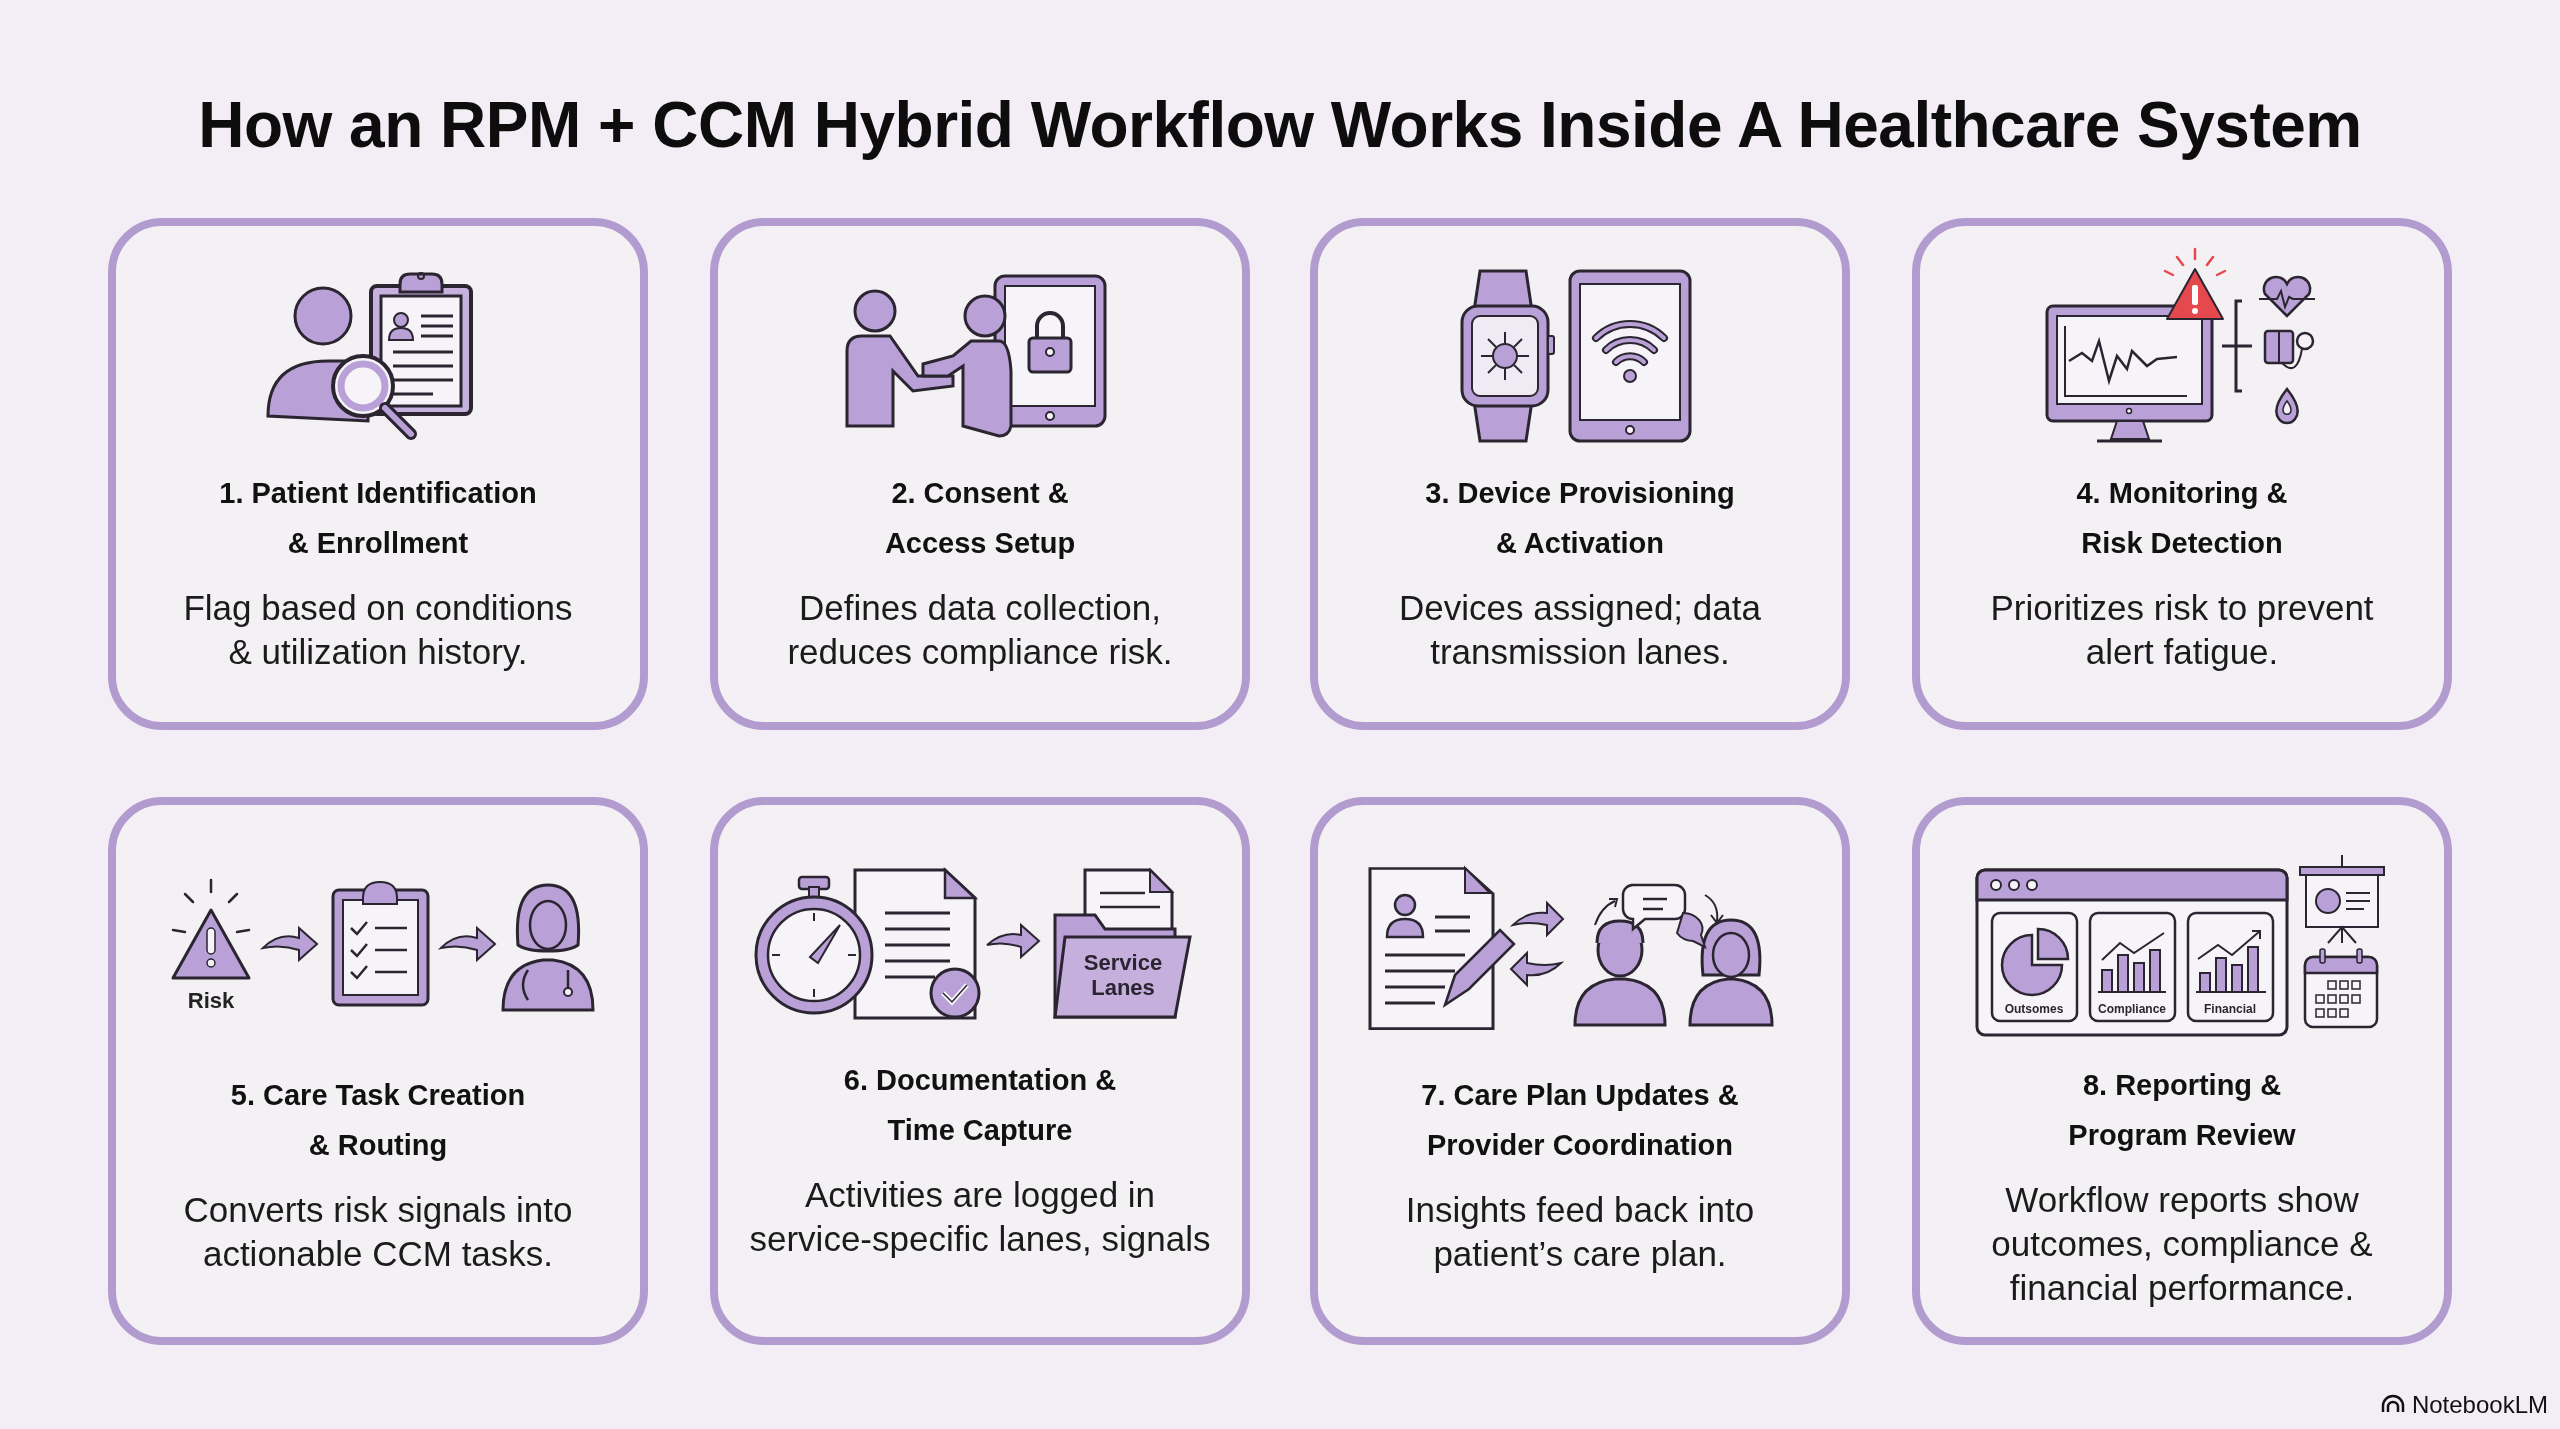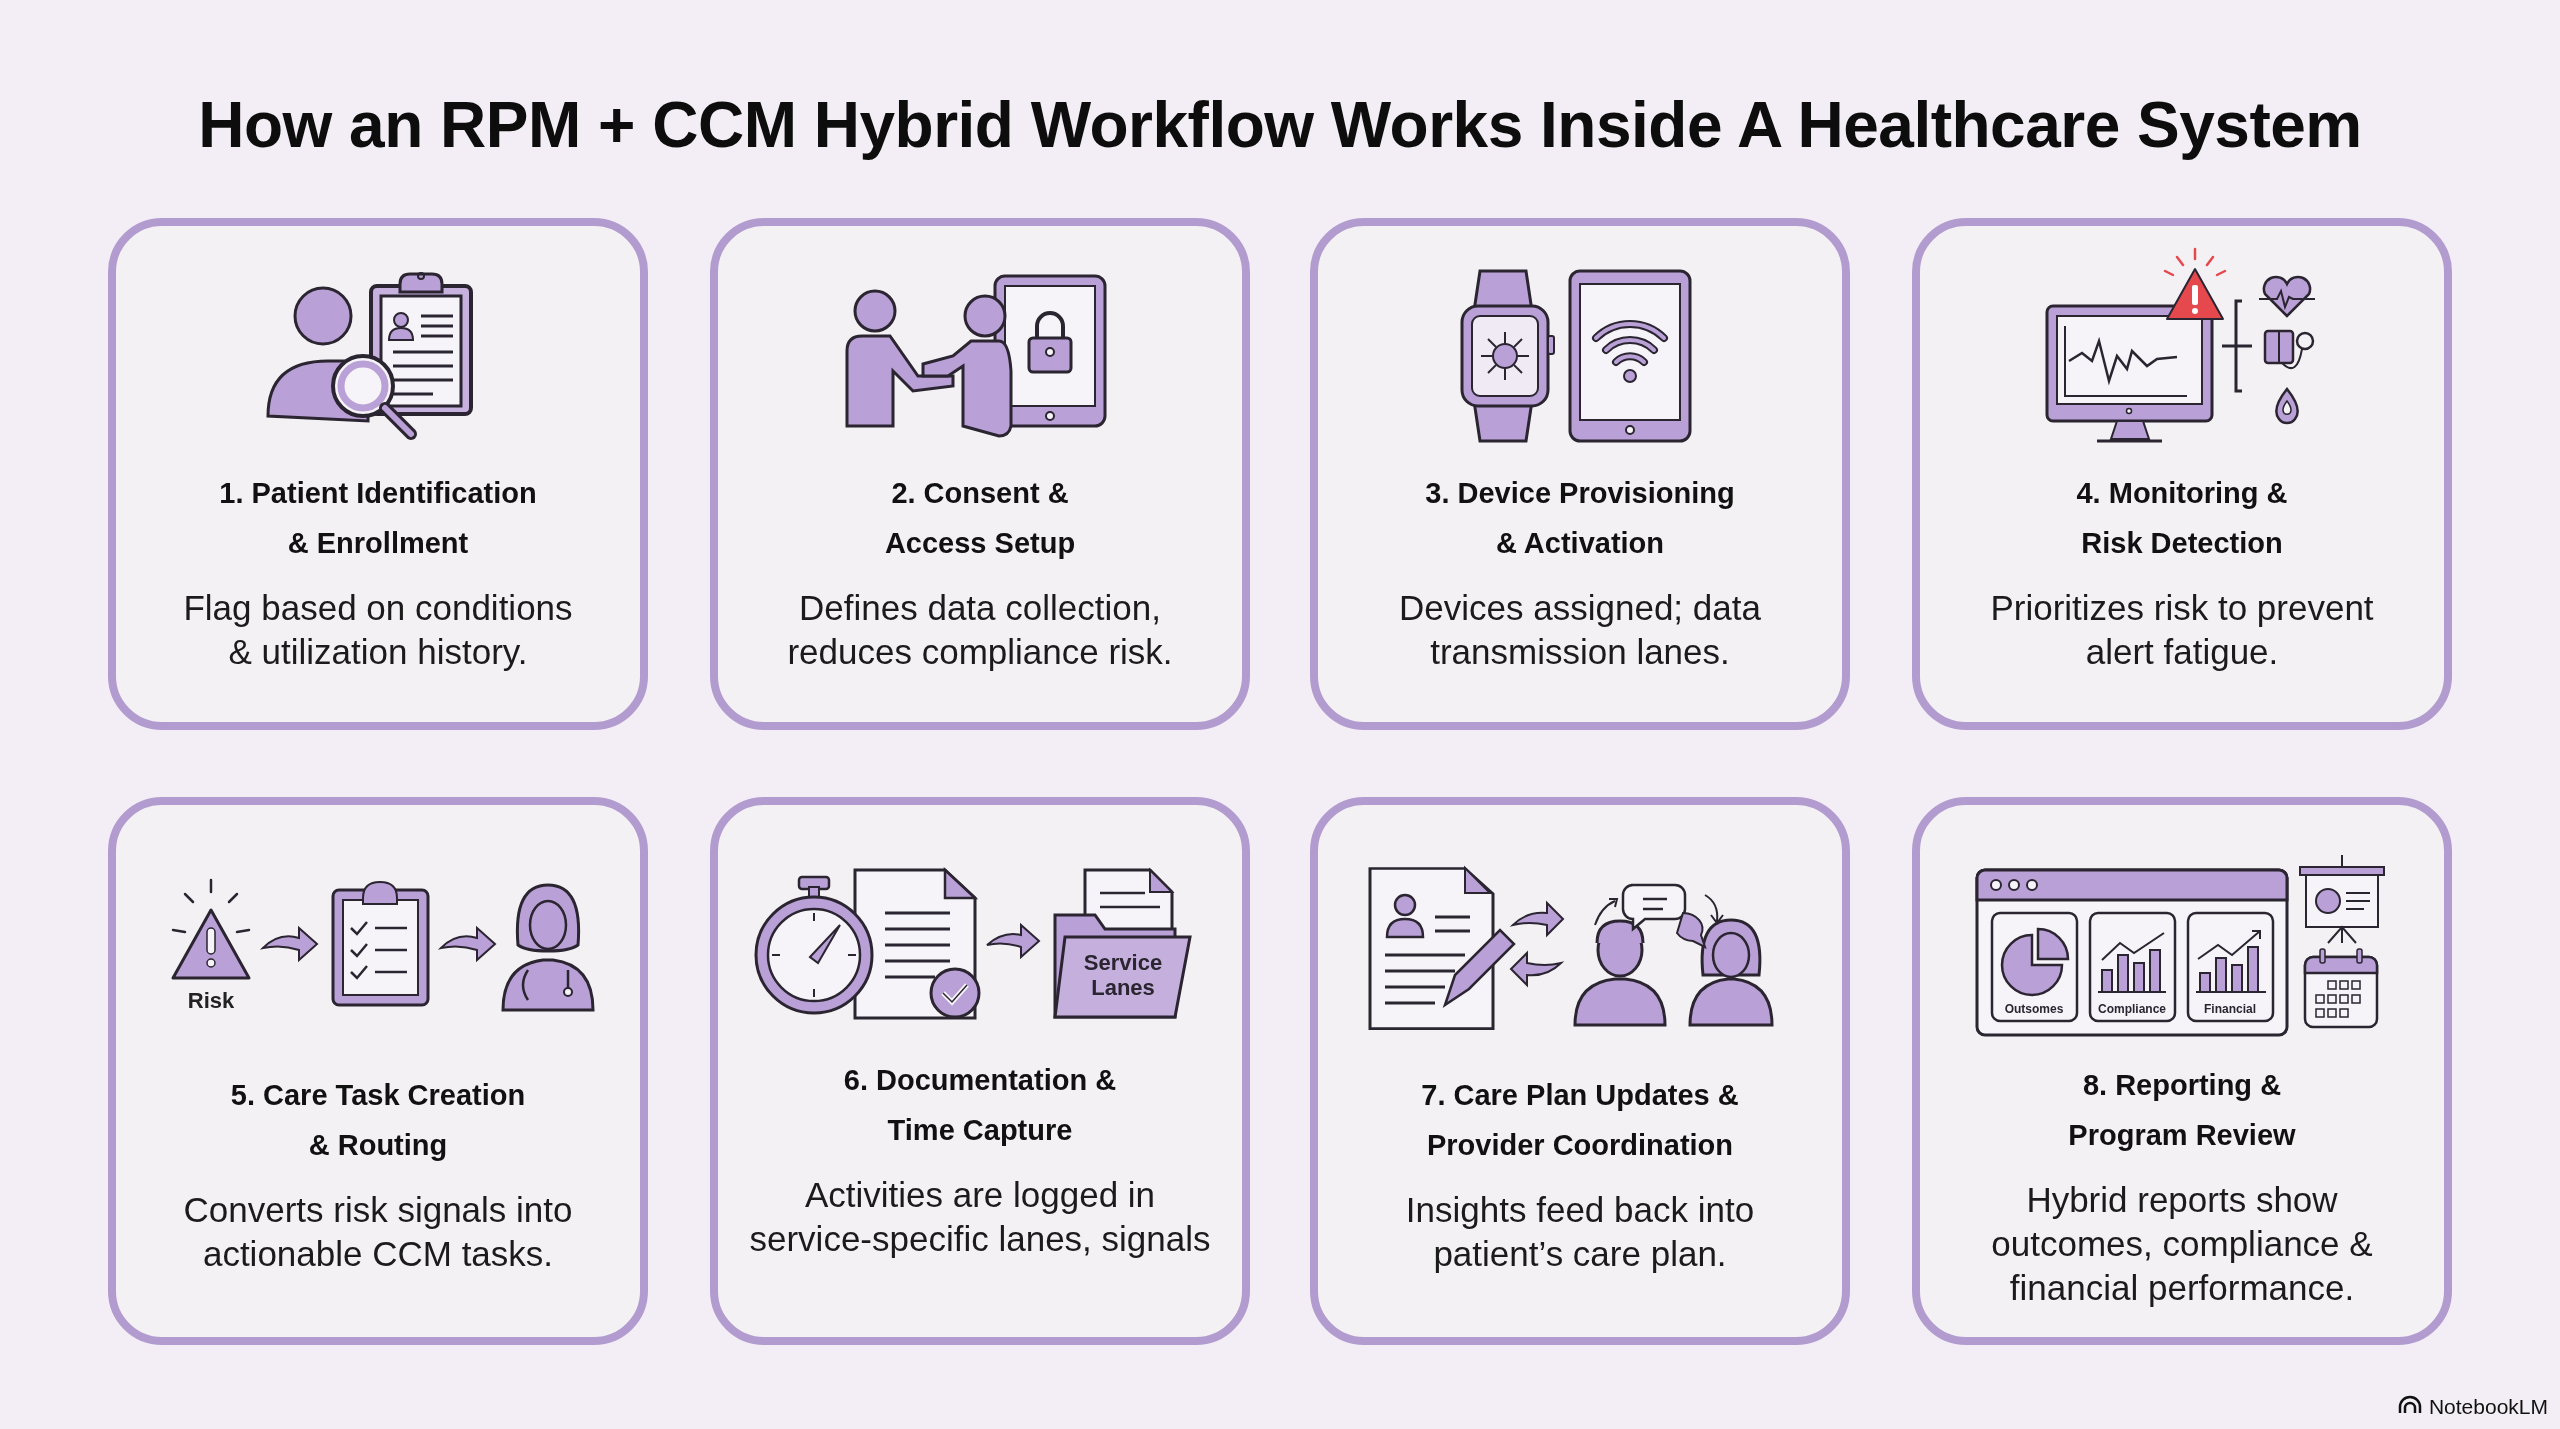--- a/index.html
+++ b/index.html
@@ -58,21 +58,21 @@
     color: #1b1b1b;
   }
   .row2 .card-desc { top: 383px; }
   .c6 .card-title { top: 250px; }
   .c6 .card-desc { top: 368px; }
   .c8 .card-title { top: 255px; }
   .c8 .card-desc { top: 373px; }
   .watermark {
     position: absolute;
     right: 12px; bottom: 10px;
-    font-size: 21px;
+    font-size: 24px;
     font-weight: 400;
     color: #111;
     display: flex; align-items: center; gap: 6px; margin-top: 42px;
   }
   svg { overflow: visible; }
 </style>
 </head>
 <body>
 
 <h1 class="page-title">How an RPM + CCM Hybrid Workflow Works Inside A Healthcare System</h1>
@@ -421,21 +421,21 @@
           <rect x="356" y="154" width="8" height="8"></rect>
           <rect x="368" y="154" width="8" height="8"></rect>
       </g>
     </svg>
   </div>
   <div class="card-title">
     <div>8. Reporting &amp;</div>
     <div>Program Review</div>
   </div>
   <div class="card-desc">
-    <div>Hybrid reports show</div>
+    <div>Workflow reports show</div>
     <div>outcomes, compliance &amp;</div>
     <div>financial performance.</div>
   </div>
 </div>
 
 <div class="watermark">
   <span>
     <svg width="26" height="20" viewBox="0 0 26 20">
       <path d="M3 19 v-6 a10 10 0 0 1 20 0 v6" fill="none" stroke="#111" stroke-width="2.5"></path>
       <path d="M8 19 v-5 a5 5 0 0 1 10 0 v5" fill="none" stroke="#111" stroke-width="2.5"></path>

